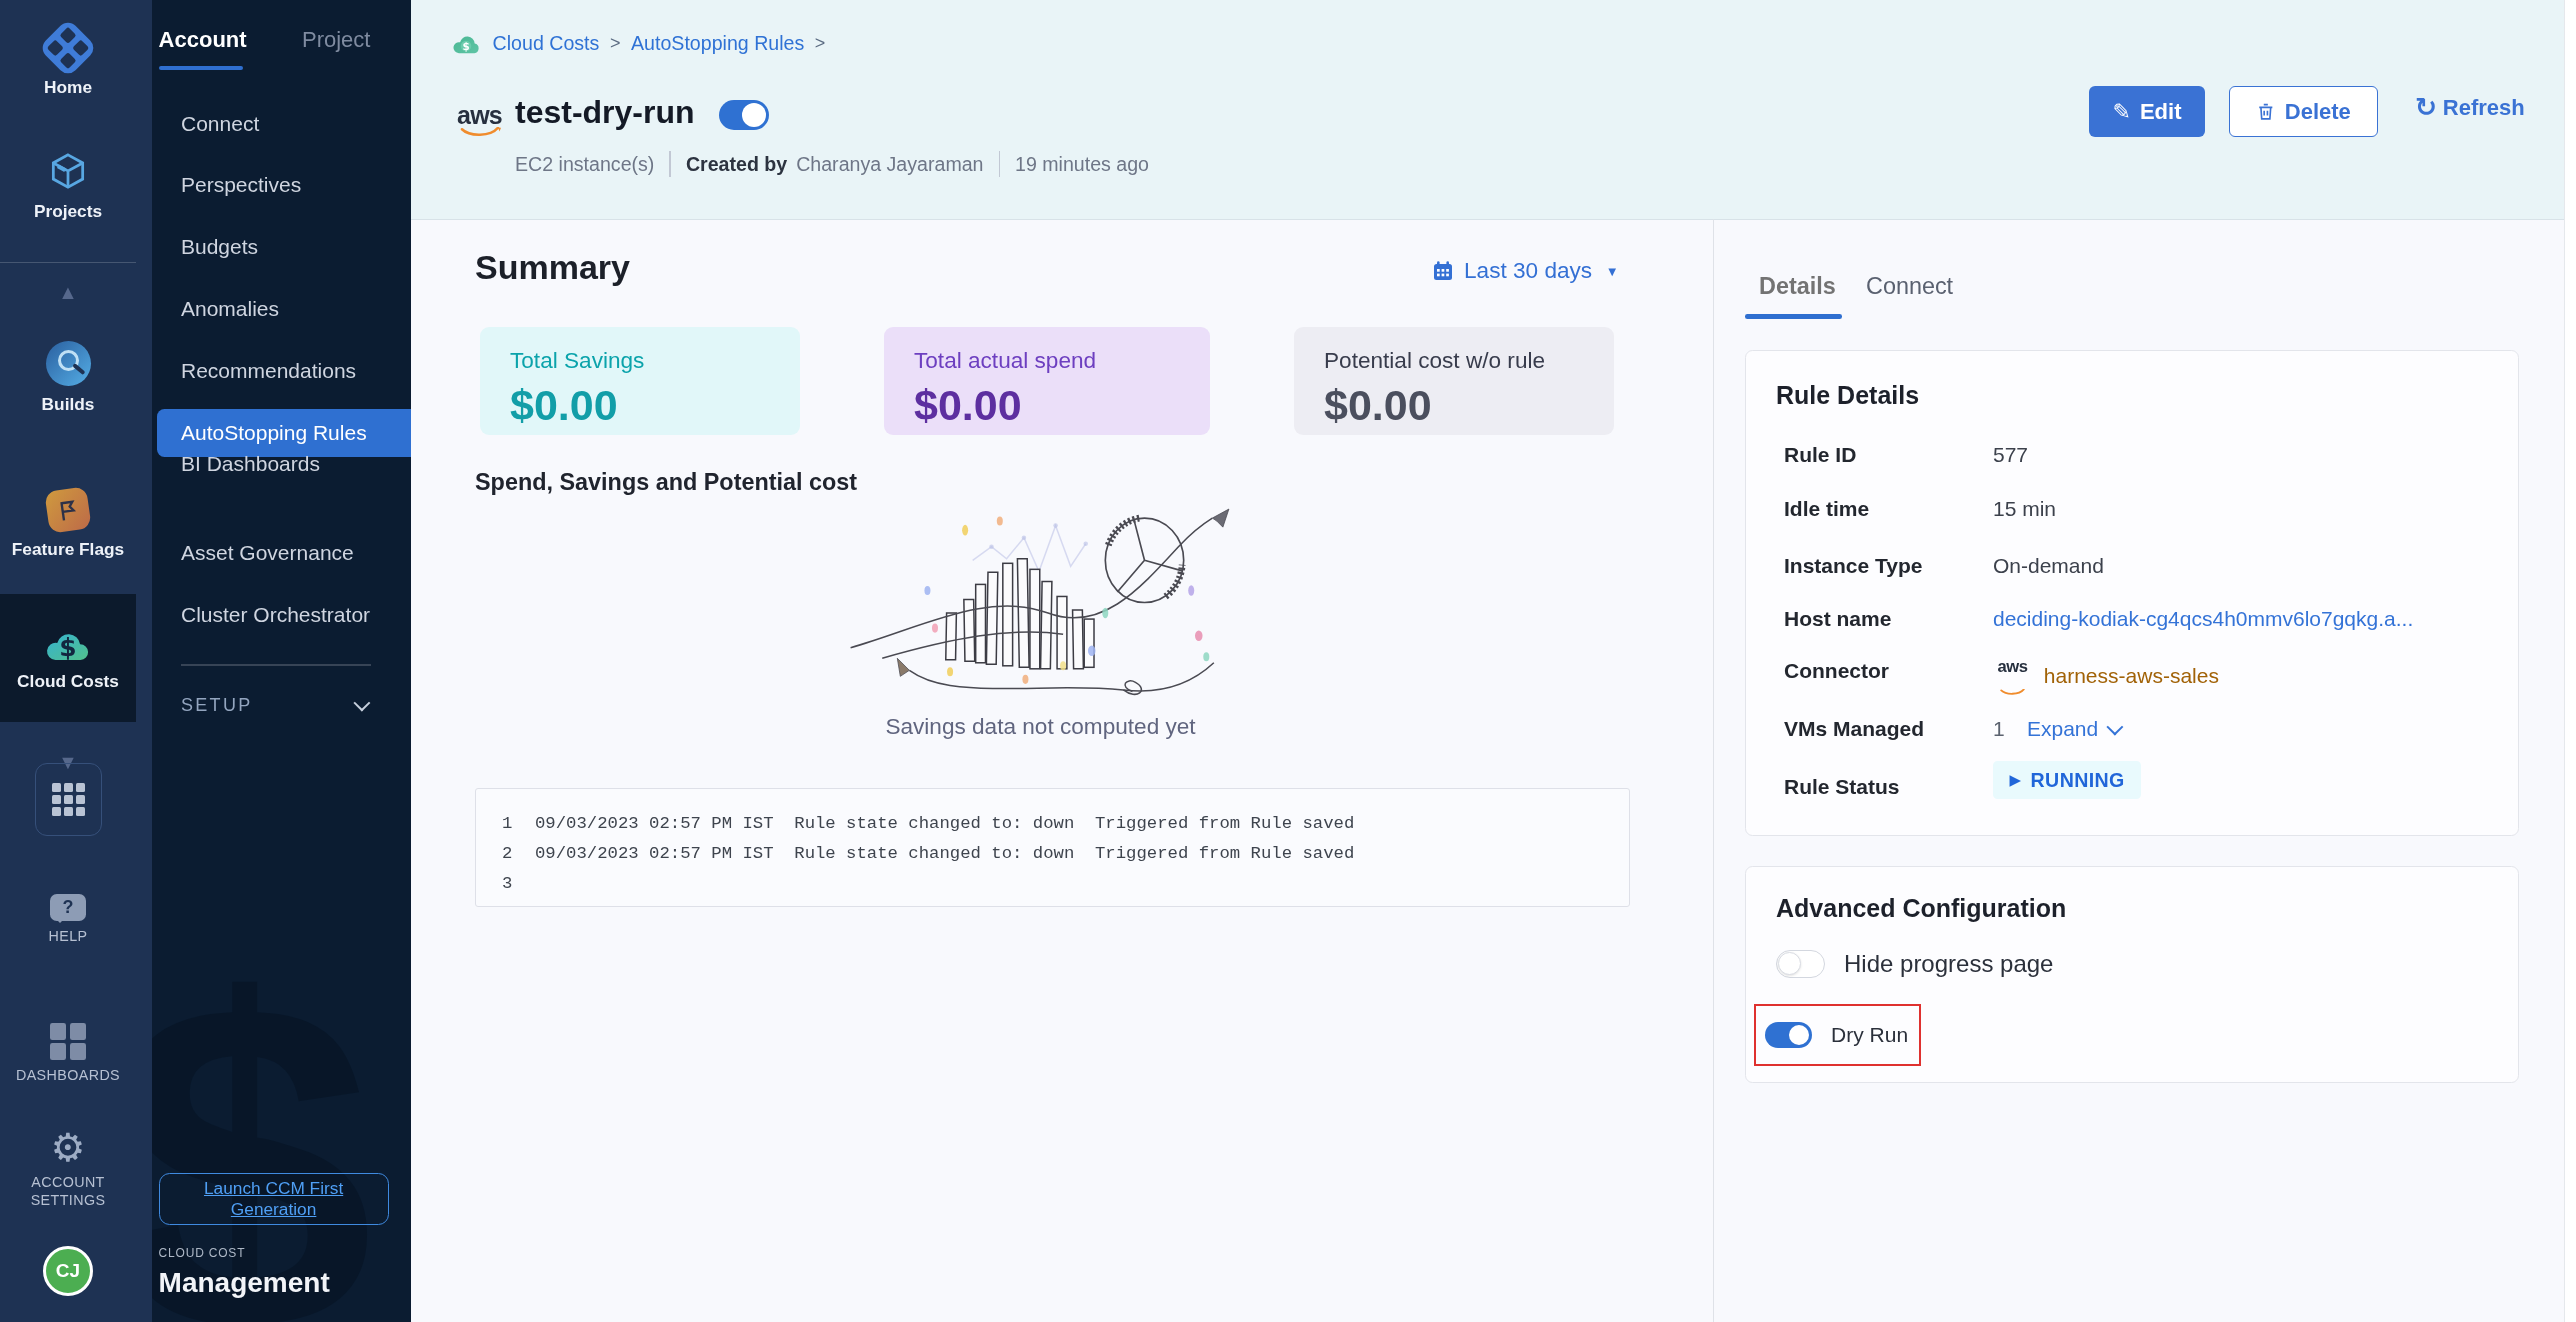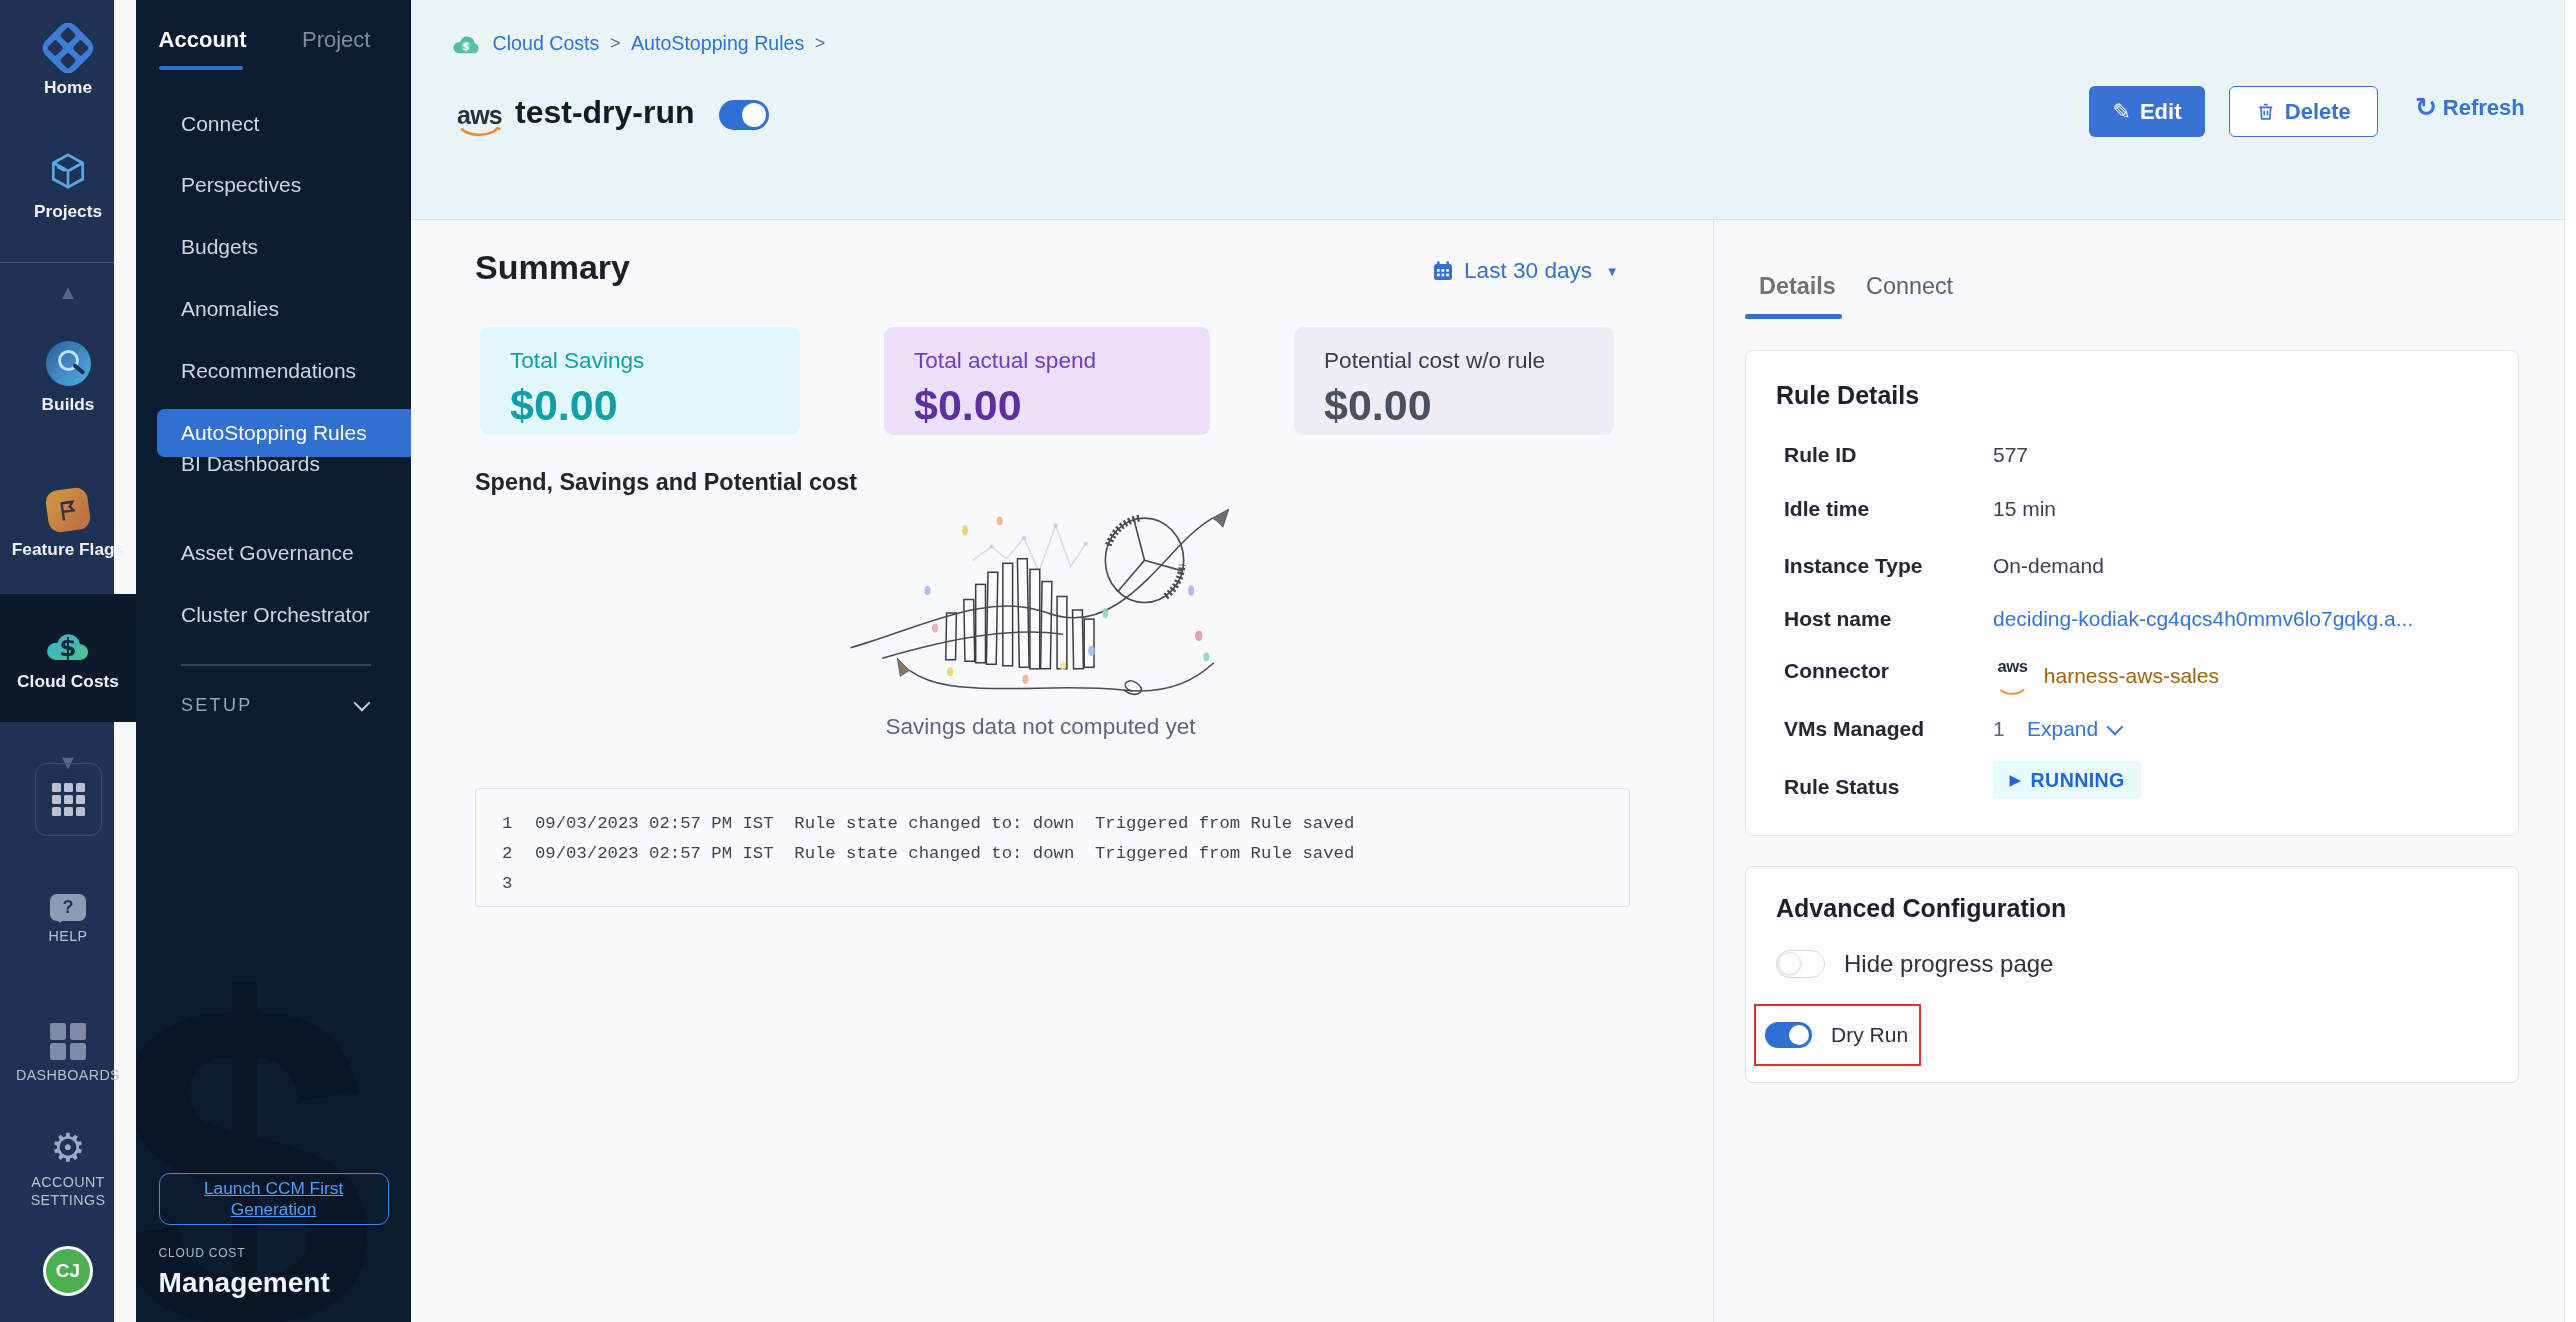--- a/index.html
+++ b/index.html
@@ -1,20 +1,20 @@
 <!DOCTYPE html>
 <html style="font-size:12px"><head>
 <meta charset="utf-8">
 <style>
   html,body{margin:0;padding:0}
   body{width:2576px;height:1323px;position:relative;overflow:hidden;
        font-family:"Liberation Sans","DejaVu Sans",sans-serif;background:#f8f9fd;color:#2a2f3a}
 
   
-  .rail{position:absolute;left:0;top:0;width:114px;height:1323px;background:#1e3253;z-index:5}
+  .rail{position:absolute;left:0;top:0;width:152px;height:1323px;background:#1e3253;z-index:5}
   .rail-item{position:absolute;left:0;width:136px;text-align:center;cursor:pointer}
   .rail-label{margin-top:7.5px;font-size:17.3px;font-weight:700;color:#eef2f8}
   .rail-label-sm{margin-top:6px;font-size:14.3px;color:#b6c0d2;letter-spacing:0.4px;line-height:18px}
   .rail-active{position:absolute;left:0;top:594px;width:136px;height:128px;background:#0c1a2c}
   .rail-divider{position:absolute;left:0;top:262px;width:136px;height:0.8px;background:rgba(255,255,255,.18)}
   .rail-arrow{position:absolute;left:0;width:136px;text-align:center;font-size:19.6px;color:#56688c}
   .harness-logo{width:42px;height:42px;margin:0 auto;transform:rotate(45deg);background:#3f7cd8;border-radius:10.6px;
     display:grid;grid-template-columns:12px 12px;gap:6px;place-content:center}
   .harness-logo i{width:12px;height:12px;background:#1e3253;border-radius:2.3px}
   .builds-icon{width:45px;height:45px;margin:0 auto;border-radius:50%;background:linear-gradient(135deg,#2a5f9f,#55aee6);position:relative}
@@ -271,20 +271,28 @@
     <div class="aws-wrap">
       <div class="aws-word">aws</div>
       <svg width="42" height="12" viewBox="0 0 56 16">
           <path d="M4 3c10 10 38 10 48-2" stroke="#f08c2d" stroke-width="3.4" fill="none" stroke-linecap="round"></path>
           <path d="M52 1l4 0-2 5z" fill="#f08c2d"></path>
         </svg>
     </div>
     <div class="title">test-dry-run</div>
     <span class="tg on tg-lg" style="position:absolute;left:308px;top:100px"></span>
 
+    <div class="subtitle">
+      <span>EC2 instance(s)</span>
+      <span class="sub-sep"></span>
+      <span class="created-by">Created by</span>
+      <span>Charanya Jayaraman</span>
+      <span class="sub-sep"></span>
+      <span>19 minutes ago</span>
+    </div>
 
     <div class="btn btn-edit">
       <i class="glyph">✎</i>
       <span>Edit</span>
     </div>
     <div class="btn btn-delete">
       <svg width="19.6" height="21" viewBox="0 0 24 24" fill="none" stroke="#3a72d4" stroke-width="2">
         <path d="M4 7h16M9.5 3.5h5M6 7l1 14h10l1-14M10 11v6M14 11v6"></path>
       </svg>
       <span>Delete</span>

